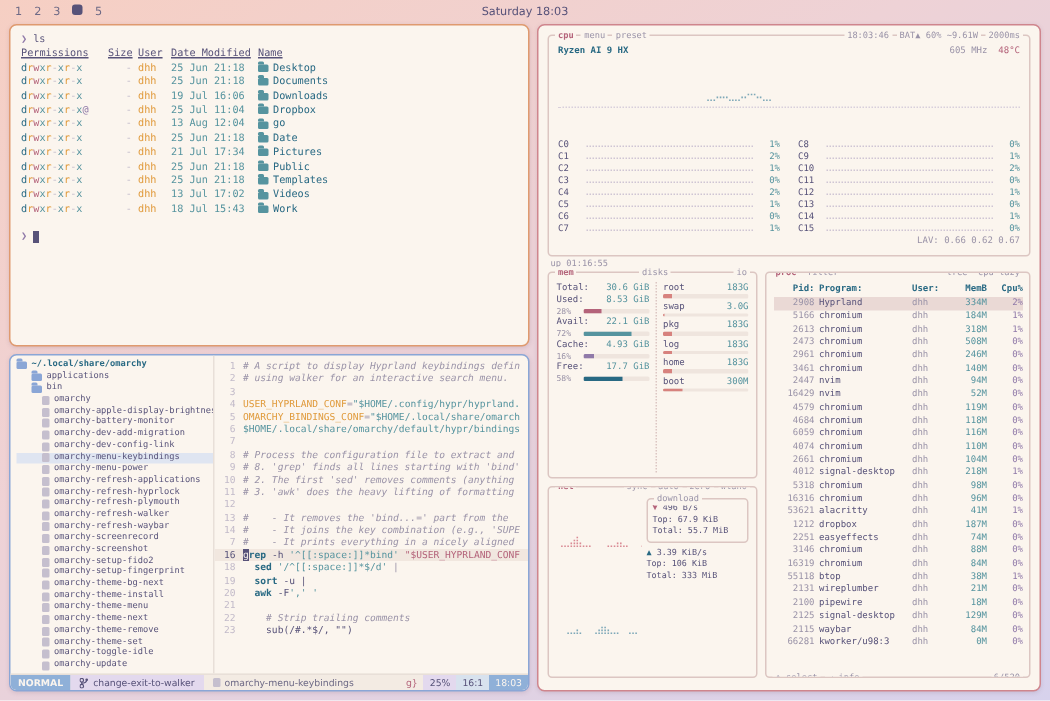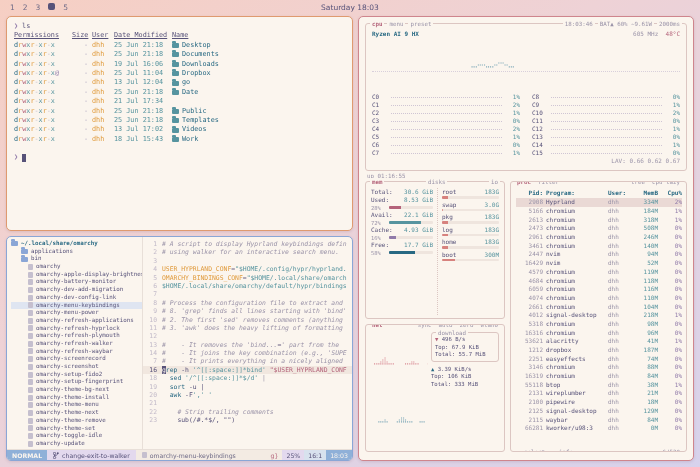--- a/index.html
+++ b/index.html
@@ -47,21 +47,21 @@
   .tree .icon-folder, .tree .icon-folder::before { background:#8aa6d6; }
   .code { flex:1; padding-top:3px; overflow:hidden; line-height:8.4px; }
   .code-line { display:flex; height:8.4px; white-space:pre; }
   .code-line.active { background:#f1e7df; }
   .ln { width:14px; text-align:right; color:#c2bac9; margin-right:5px; flex:none; }
   .code-line.active .ln { color:#575279; }
   .c { color:#9a93a8; font-style:italic; }
   .v { color:#e09b3d; }
   .s { color:#56949f; }
   .s2 { color:#b4637a; }
-  .k { color:#286983; font-weight:normal; }
+  .k { color:#286983; font-weight:bold; }
   .o { color:#9a93a8; }
   .p { color:#575279; }
   .cursor-ch { background:#575279; color:#fbf5ee; }
   .statusline { height:11px; display:flex; align-items:center; background:#f3ebe3; border-top:1px solid #e8dfd8; font-size:6.2px; font-family:"DejaVu Sans",sans-serif; }
   .sl-mode { background:#8fb0d8; color:#fbf5ee; font-weight:bold; padding:0 5px; height:100%; display:flex; align-items:center; }
   .sl-branch { background:#e3d9ee; padding:0 6px; height:100%; display:flex; align-items:center; gap:3px; }
   .sl-file { padding:0 6px; display:flex; align-items:center; gap:3px; color:#6e6a86; }
   .sl-spacer { flex:1; }
   .sl-extra { color:#b4637a; padding:0 4px; }
   .sl-chip { padding:0 4px; height:100%; display:flex; align-items:center; }
@@ -198,41 +198,45 @@
             <span class="ls-date">25 Jul 11:04</span>
             <span class="ls-name">
               <i class="icon-folder"></i>
               <span>Dropbox</span>
             </span>
           </div>
           <div class="ls-row">
             <span class="ls-perm"><span style="color: rgb(40, 105, 131);">d</span><span style="color: rgb(224, 155, 61);">r</span><span style="color: rgb(180, 99, 122);">w</span><span style="color: rgb(86, 148, 159);">x</span><span style="color: rgb(224, 155, 61);">r</span><span style="color: rgb(197, 191, 206);">-</span><span style="color: rgb(86, 148, 159);">x</span><span style="color: rgb(224, 155, 61);">r</span><span style="color: rgb(197, 191, 206);">-</span><span style="color: rgb(86, 148, 159);">x</span></span>
             <span class="ls-size">-</span>
             <span class="ls-user">dhh</span>
-            <span class="ls-date">13 Jul 12:04</span>
+            <span class="ls-date">13 Aug 12:04</span>
             <span class="ls-name">
               <i class="icon-folder"></i>
               <span>go</span>
             </span>
           </div>
           <div class="ls-row">
             <span class="ls-perm"><span style="color: rgb(40, 105, 131);">d</span><span style="color: rgb(224, 155, 61);">r</span><span style="color: rgb(180, 99, 122);">w</span><span style="color: rgb(86, 148, 159);">x</span><span style="color: rgb(224, 155, 61);">r</span><span style="color: rgb(197, 191, 206);">-</span><span style="color: rgb(86, 148, 159);">x</span><span style="color: rgb(224, 155, 61);">r</span><span style="color: rgb(197, 191, 206);">-</span><span style="color: rgb(86, 148, 159);">x</span></span>
             <span class="ls-size">-</span>
             <span class="ls-user">dhh</span>
             <span class="ls-date">25 Jun 21:18</span>
             <span class="ls-name">
               <i class="icon-folder"></i>
               <span>Date</span>
             </span>
           </div>
           <div class="ls-row">
             <span class="ls-perm"><span style="color: rgb(40, 105, 131);">d</span><span style="color: rgb(224, 155, 61);">r</span><span style="color: rgb(180, 99, 122);">w</span><span style="color: rgb(86, 148, 159);">x</span><span style="color: rgb(224, 155, 61);">r</span><span style="color: rgb(197, 191, 206);">-</span><span style="color: rgb(86, 148, 159);">x</span><span style="color: rgb(224, 155, 61);">r</span><span style="color: rgb(197, 191, 206);">-</span><span style="color: rgb(86, 148, 159);">x</span></span>
             <span class="ls-size">-</span>
             <span class="ls-user">dhh</span>
             <span class="ls-date">21 Jul 17:34</span>
+            <span class="ls-name">
+              <i class="icon-folder"></i>
+              <span>Pictures</span>
+            </span>
           </div>
           <div class="ls-row">
             <span class="ls-perm"><span style="color: rgb(40, 105, 131);">d</span><span style="color: rgb(224, 155, 61);">r</span><span style="color: rgb(180, 99, 122);">w</span><span style="color: rgb(86, 148, 159);">x</span><span style="color: rgb(224, 155, 61);">r</span><span style="color: rgb(197, 191, 206);">-</span><span style="color: rgb(86, 148, 159);">x</span><span style="color: rgb(224, 155, 61);">r</span><span style="color: rgb(197, 191, 206);">-</span><span style="color: rgb(86, 148, 159);">x</span></span>
             <span class="ls-size">-</span>
             <span class="ls-user">dhh</span>
             <span class="ls-date">25 Jun 21:18</span>
             <span class="ls-name">
               <i class="icon-folder"></i>
               <span>Public</span>
             </span>

